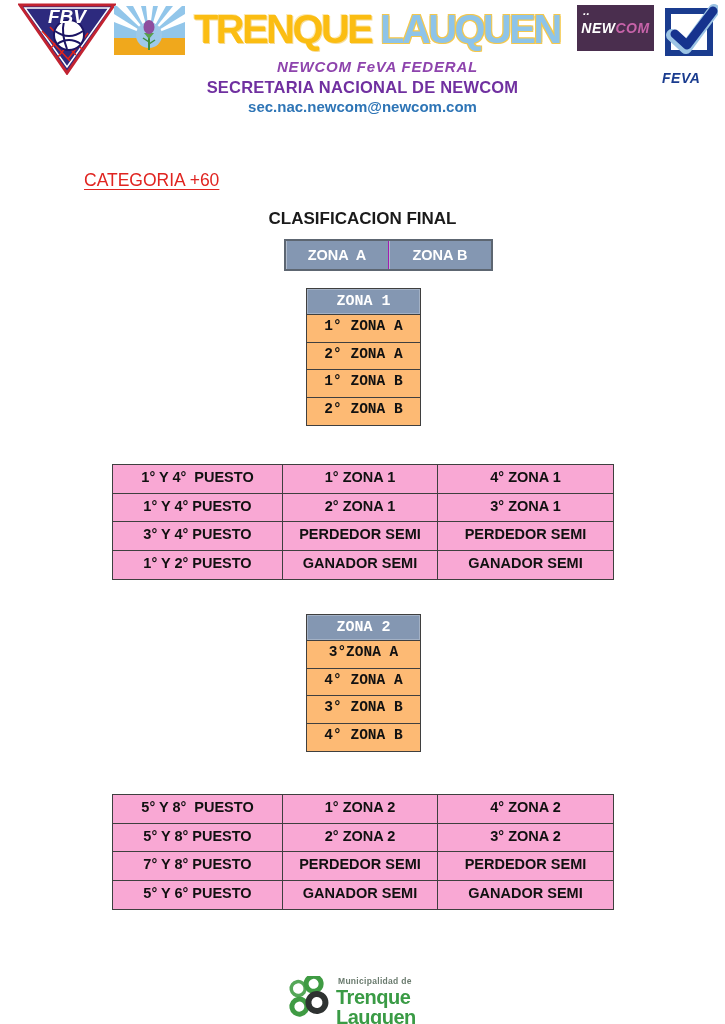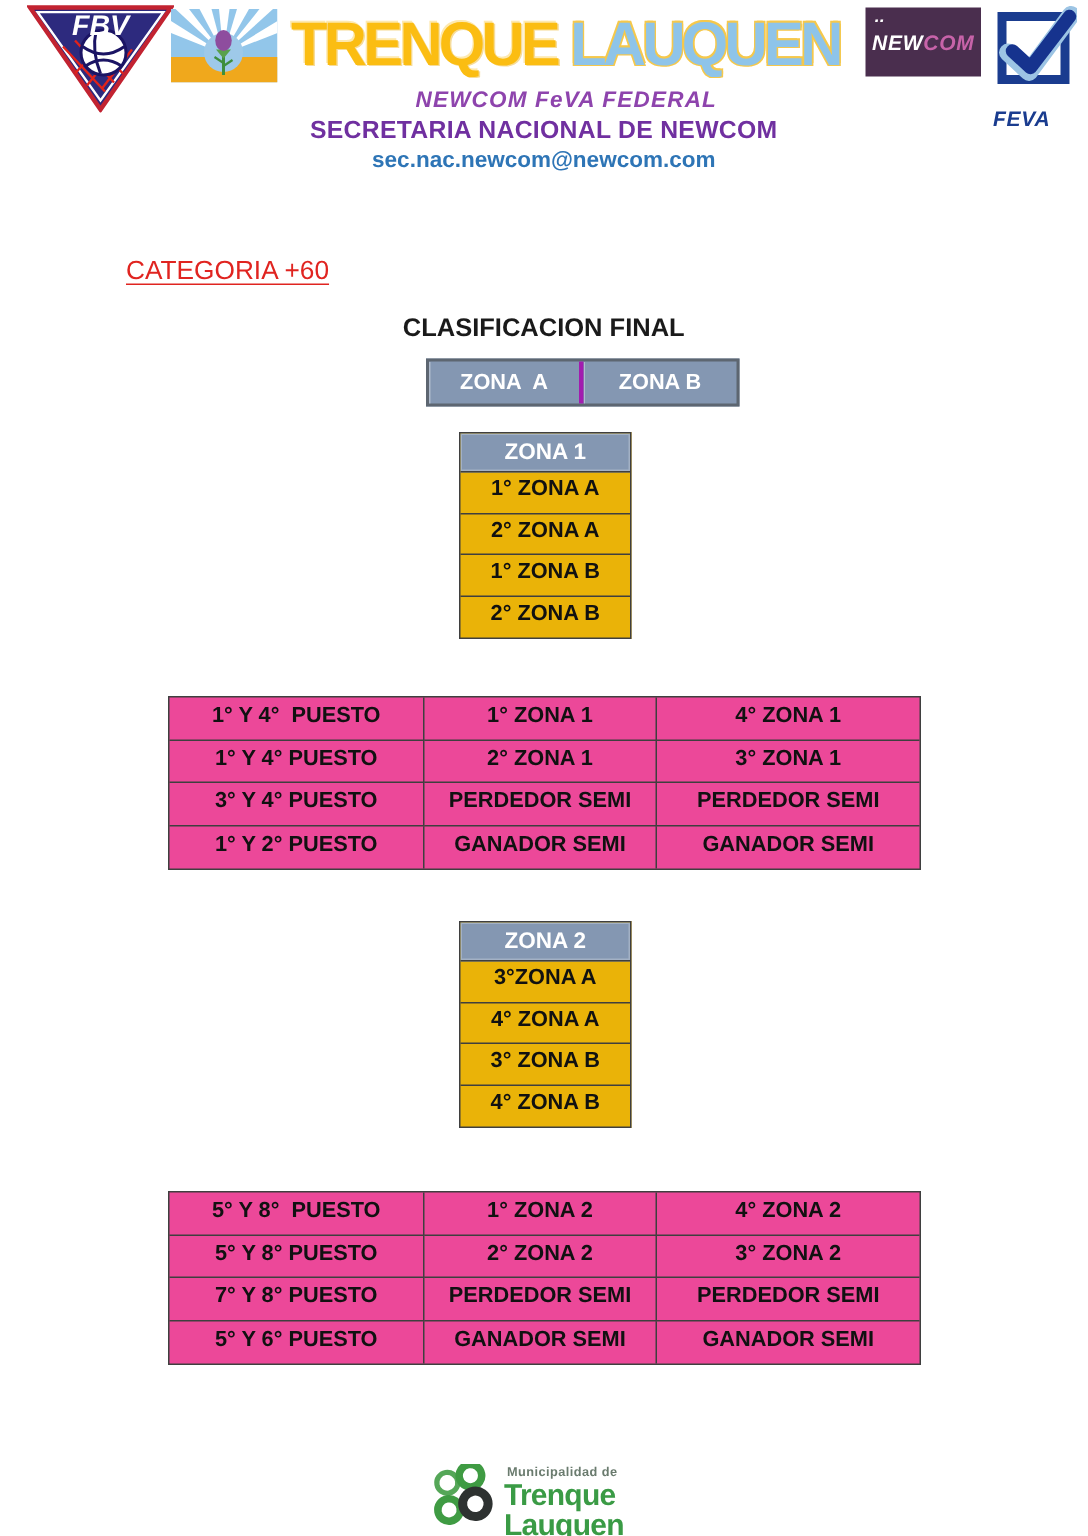--- a/index.html
+++ b/index.html
@@ -62,46 +62,46 @@
   }
   
   .zone-ab{
     position:absolute;left:284px;top:239px;width:205px;height:28px;
     display:grid;grid-template-columns:103px 102px;
     border:2px solid #5d6671;background:#8497B2;
   }
   .zone-ab .hcell{
     display:flex;align-items:center;justify-content:center;
     color:#ffffff;font-weight:800;font-size:14.5px;white-space:pre;
-    border-right:3px solid #a21caf;box-shadow:inset 1px 0 0 rgba(255,255,255,0.35);
+    border-right:1px solid #a21caf;box-shadow:inset 1px 0 0 rgba(255,255,255,0.35);
   }
   .zone-ab .hcell:last-child{border-right:none;}
   
   .zona-table{
     position:absolute;width:113px;
     display:grid;grid-template-rows:26px 27.5px 27.5px 27.5px 27.5px;
-    border:1px solid #3f3f3f;background:#eab308;
+    border:1px solid #3f3f3f;background:#fdba74;font-family:Liberation Mono, monospace;
   }
   .zona-table .zhead{
     background:#8497B2;color:#ffffff;font-weight:800;font-size:15px;
     display:flex;align-items:center;justify-content:center;
     border-bottom:1px solid #3f3f3f;box-shadow:inset 0 0 0 1px rgba(255,255,255,0.25);
   }
   .zona-table .zrow{
     display:flex;align-items:flex-start;justify-content:center;padding-top:3px;
     color:#111;font-weight:800;font-size:14.5px;border-bottom:1px solid #3f3f3f;white-space:pre;
   }
   .zona-table .zrow:last-child{border-bottom:none;}
   #zona1{left:306px;top:288px;}
   #zona2{left:306px;top:614px;}
   
   .bracket-table{
     position:absolute;left:112px;width:500px;
     display:grid;grid-template-columns:170px 155px 175px;grid-auto-rows:28.5px;
-    border:1px solid #3f3f3f;background:#ec4899;
+    border:1px solid #3f3f3f;background:#f9a8d4;
   }
   #bracket1{top:464px;}
   #bracket2{top:794px;}
   .bcell{
     display:flex;align-items:flex-start;justify-content:center;padding-top:4px;
     color:#111;font-weight:800;font-size:14.5px;white-space:pre;
     border-right:1px solid #3f3f3f;border-bottom:1px solid #3f3f3f;
   }
   .bcell:nth-child(3n){border-right:none;}
   .bcell:nth-last-child(-n+3){border-bottom:none;}

